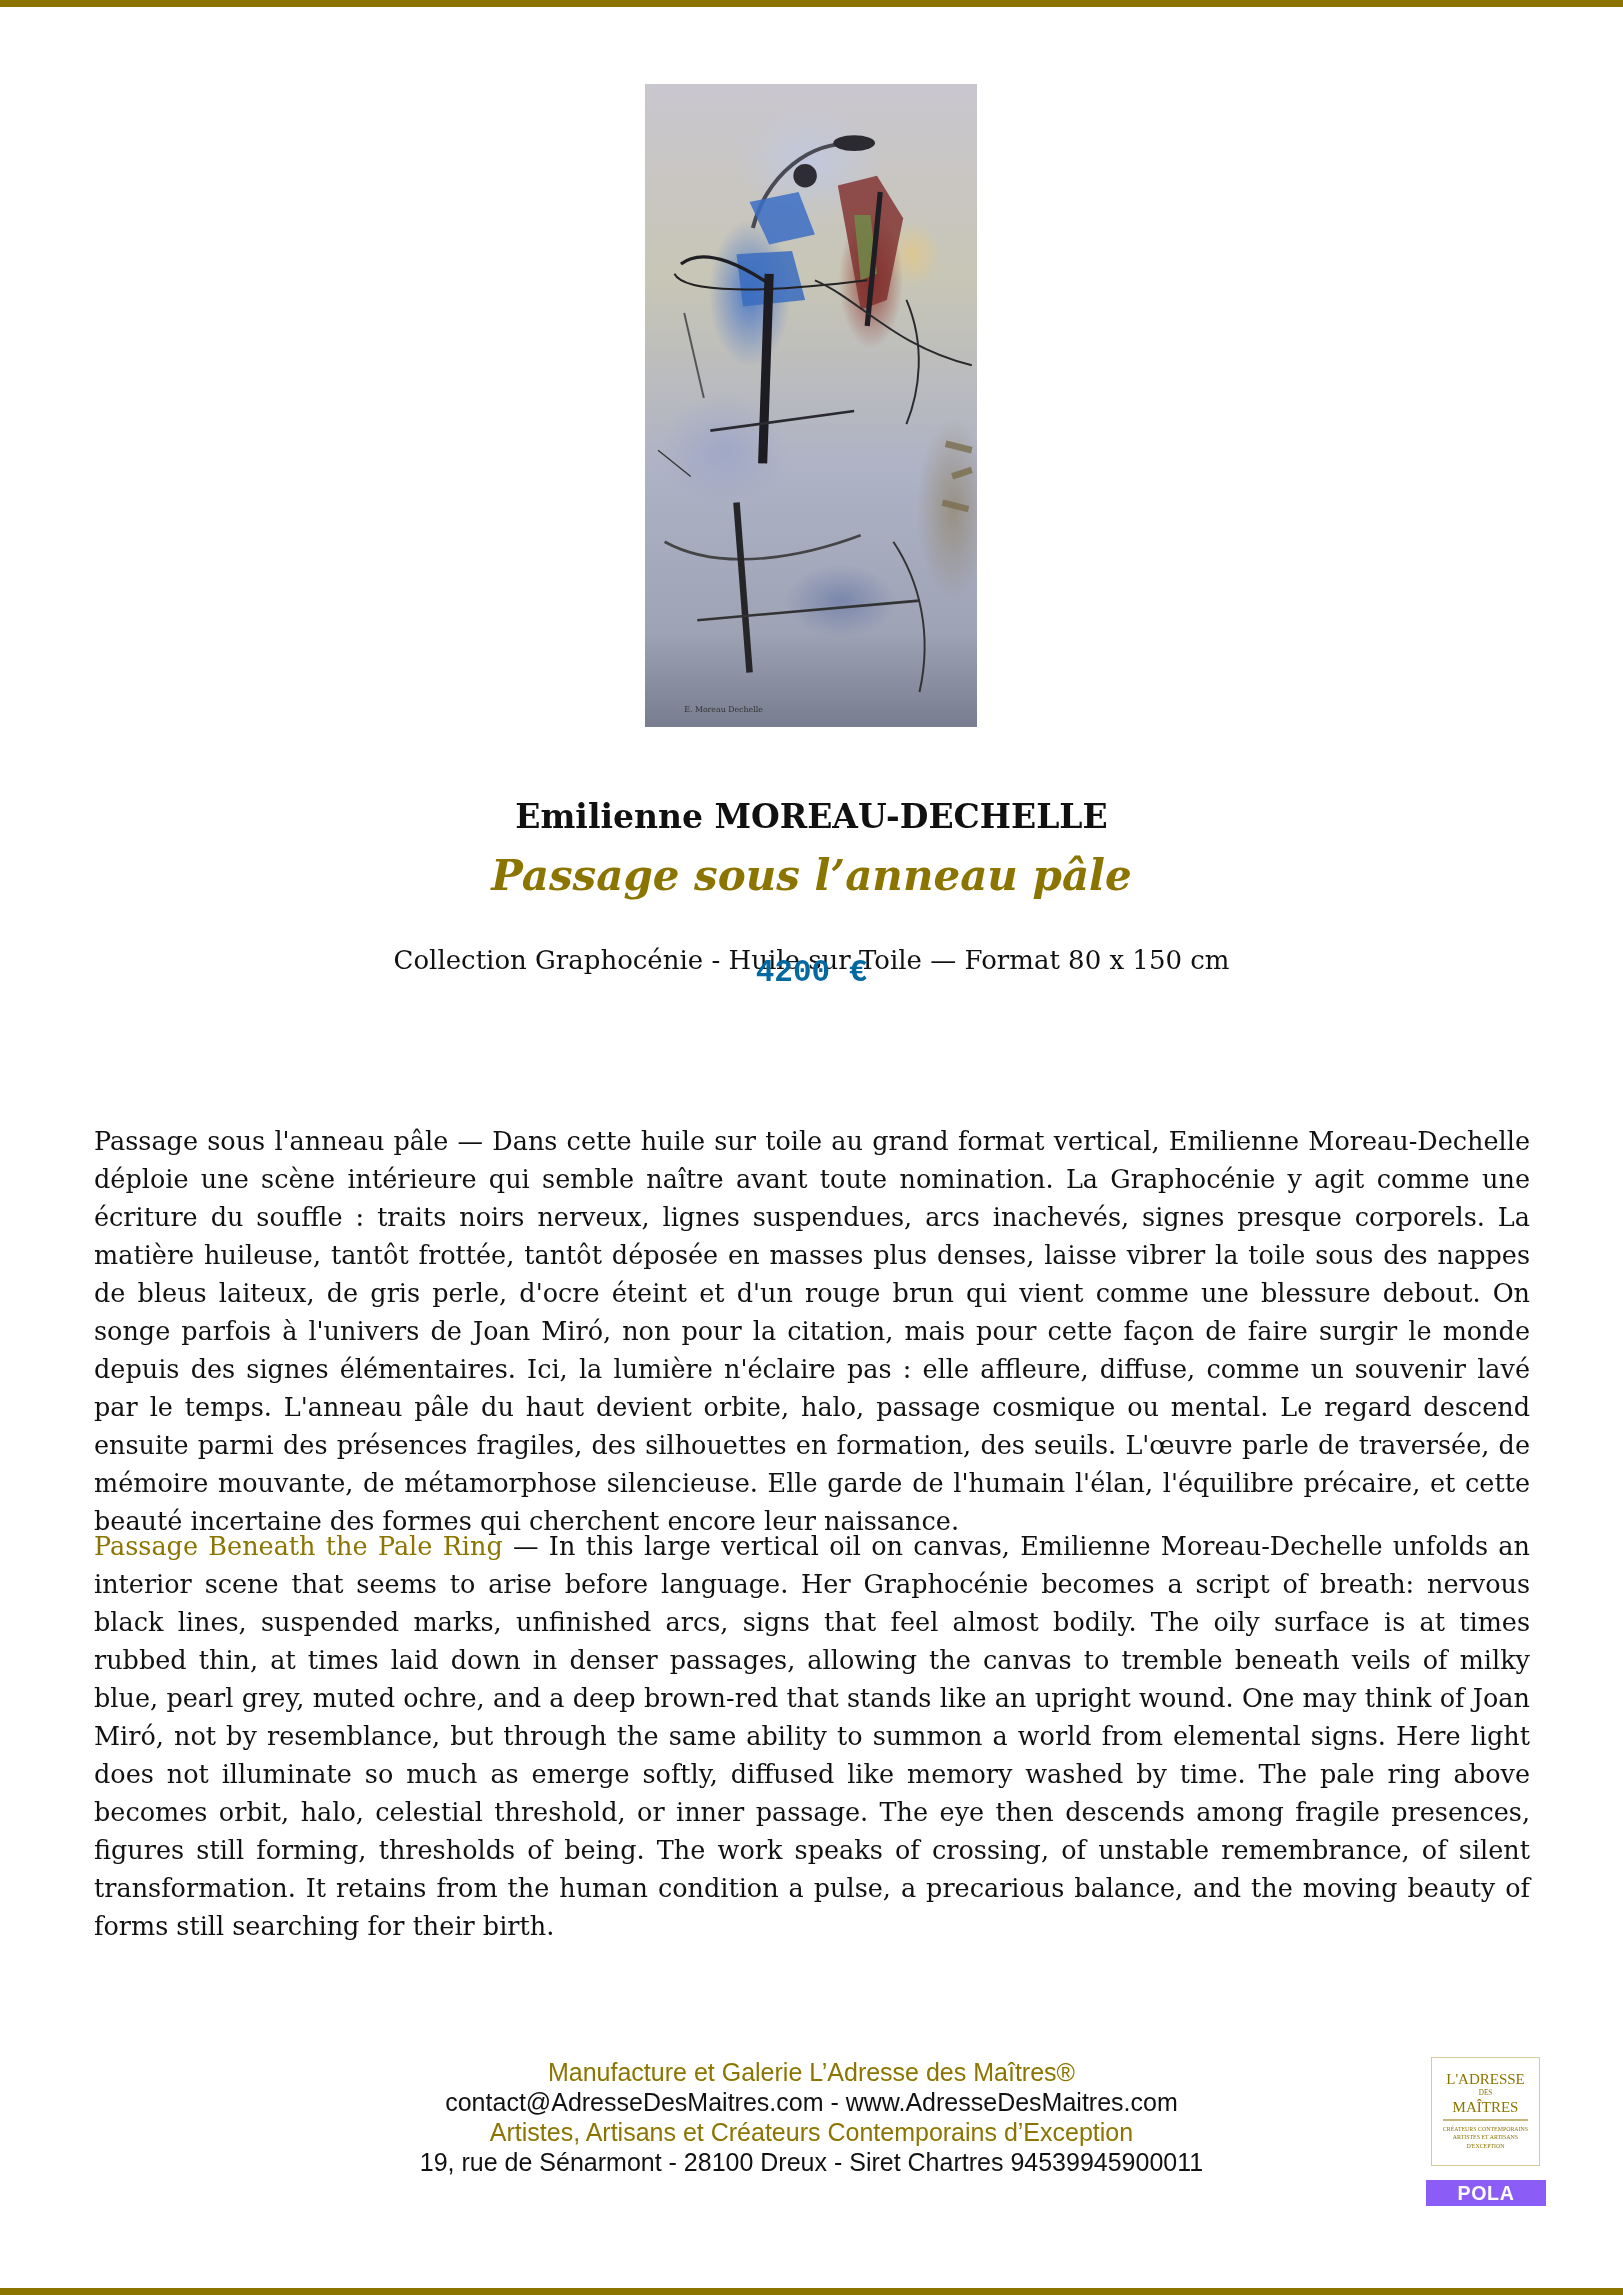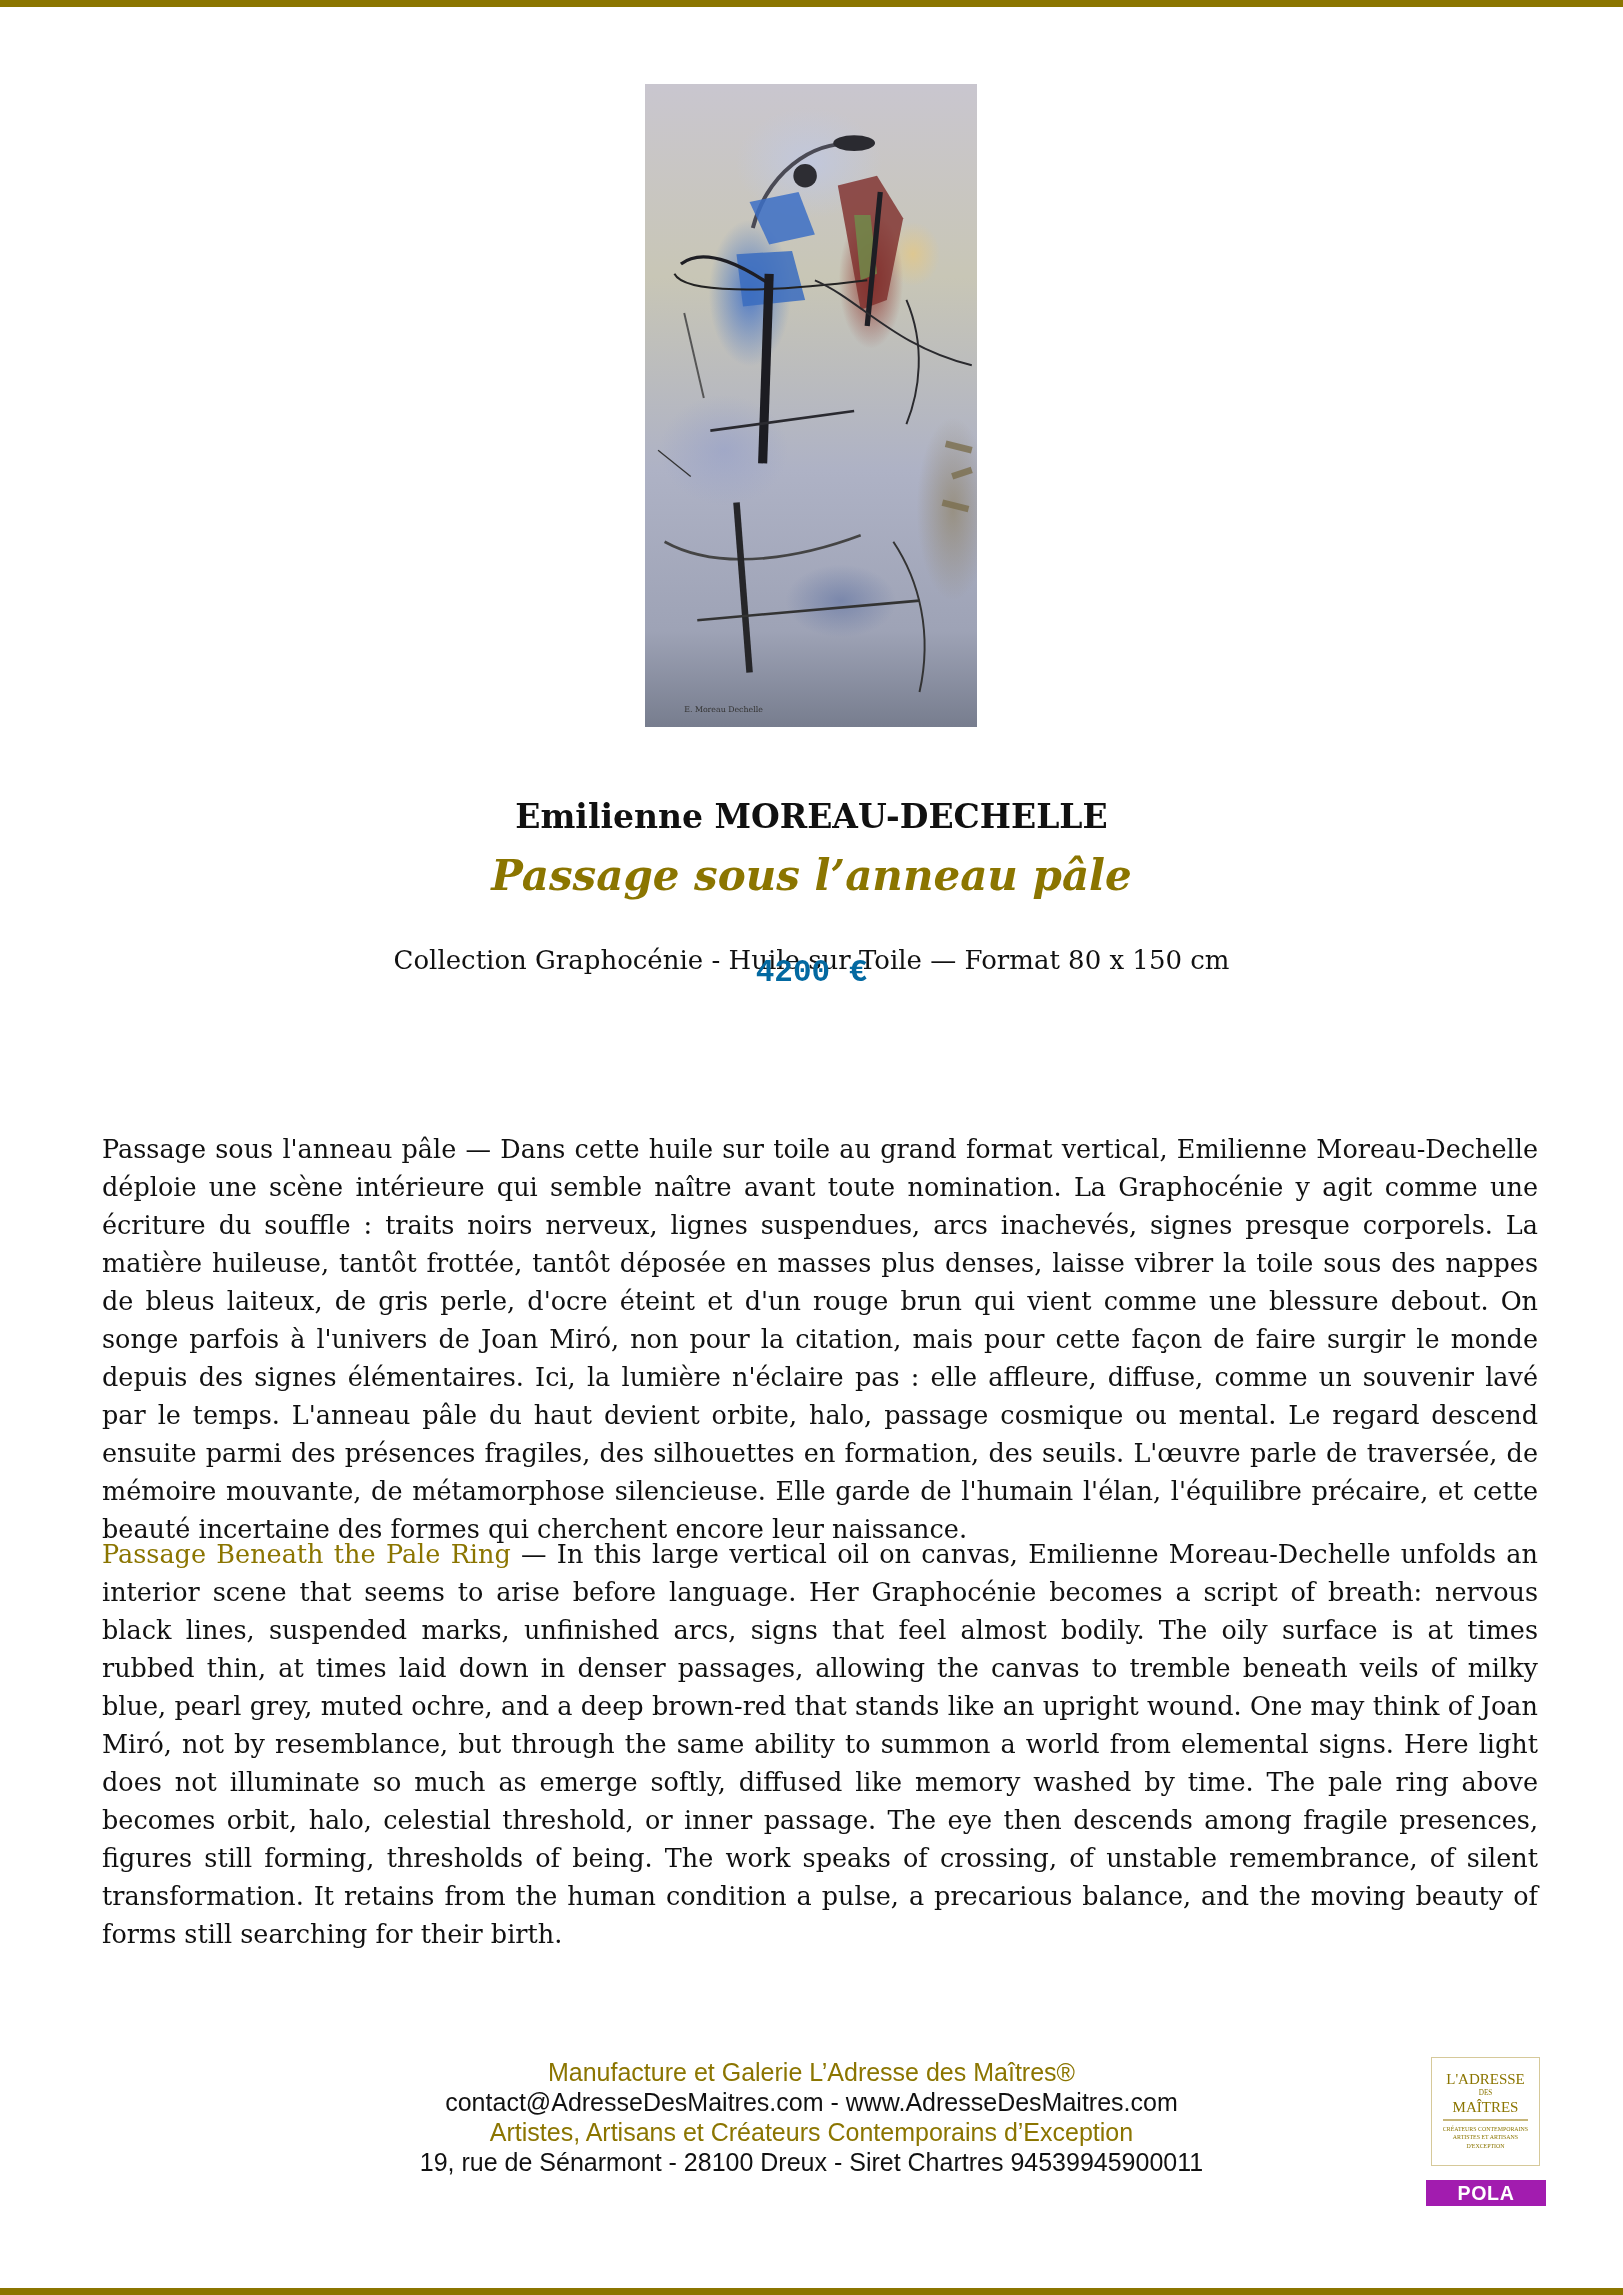--- a/index.html
+++ b/index.html
@@ -51,21 +51,21 @@
     font-size: 26px; color: #111; margin-top: 32px;
   }
   .price {
     top: 955px;
     font-size: 31px; font-weight: bold; color: #0369a1; font-family: Liberation Mono, monospace;
   }
 
   .desc {
     position: absolute; left: 94px; width: 1436px;
     font-size: 25.5px; line-height: 38px;
-    text-align: justify; color: #111; margin: 8px;
+    text-align: justify; color: #111; margin: 0;
   }
   .desc.fr { top: 1122px; }
   .desc.en { top: 1527px; }
   .desc .hl { color: #8B7500; }
 
   .footer {
     position: absolute; left: 0; width: 1623px; text-align: center;
     font-family: "Liberation Sans", "DejaVu Sans", sans-serif;
   }
   .footer .line { display: block; font-size: 25px; line-height: 30px; }
@@ -83,21 +83,21 @@
   }
   .logo .l1 { margin-top: 13px; font-size: 15px; line-height: 17px; }
   .logo .l2 { font-size: 7.2px; line-height: 10.5px; }
   .logo .l3 { font-size: 15px; line-height: 17px; }
   .logo .rule { width: 85px; height: 1.3px; background: #c7b67a; margin: 3.9px auto 3.9px auto; }
   .logo .l4 { font-size: 5.9px; line-height: 8.5px; }
 
   .badge {
     position: absolute; left: 1426px; top: 2180px;
     width: 120px; height: 26px;
-    background: #a21caf; color: #fff;
+    background: #8b5cf6; color: #fff;
     font-family: "Liberation Sans", "DejaVu Sans", sans-serif;
     font-weight: bold; font-size: 19.6px; line-height: 26px;
     text-align: center; letter-spacing: 0.7px;
   }
 </style>
 </head>
 <body>
 
 <div class="bar top"></div>
 

